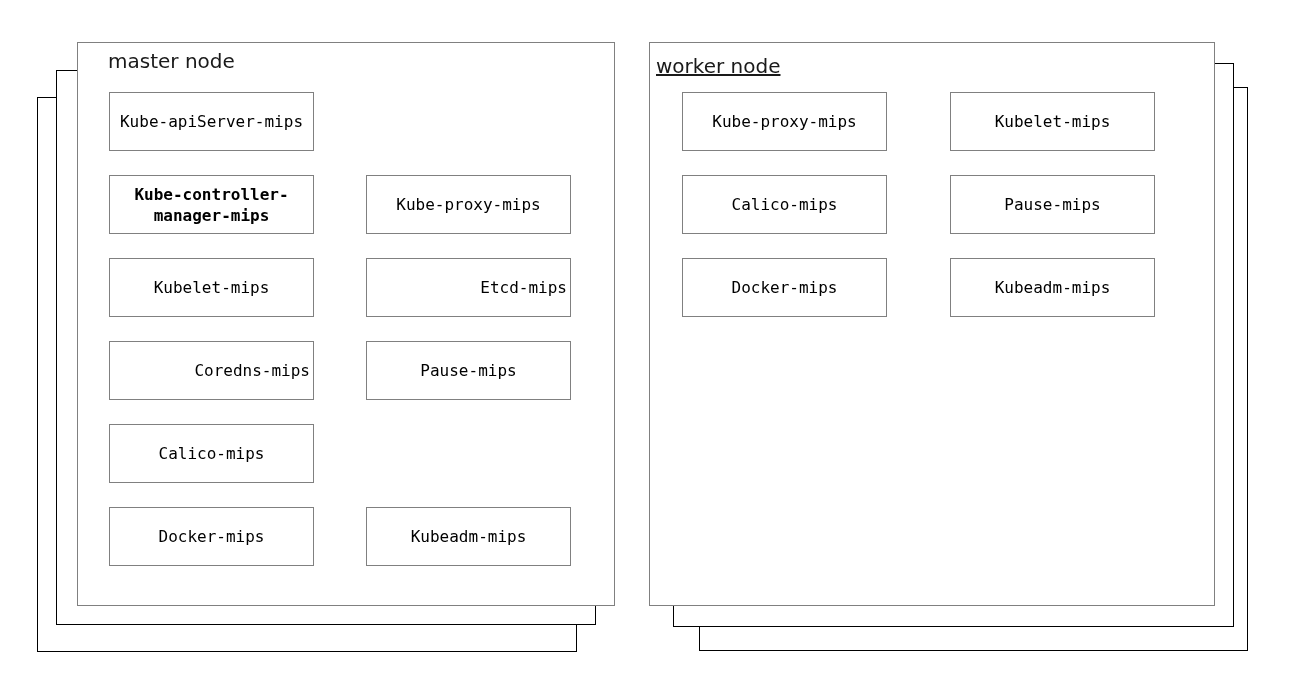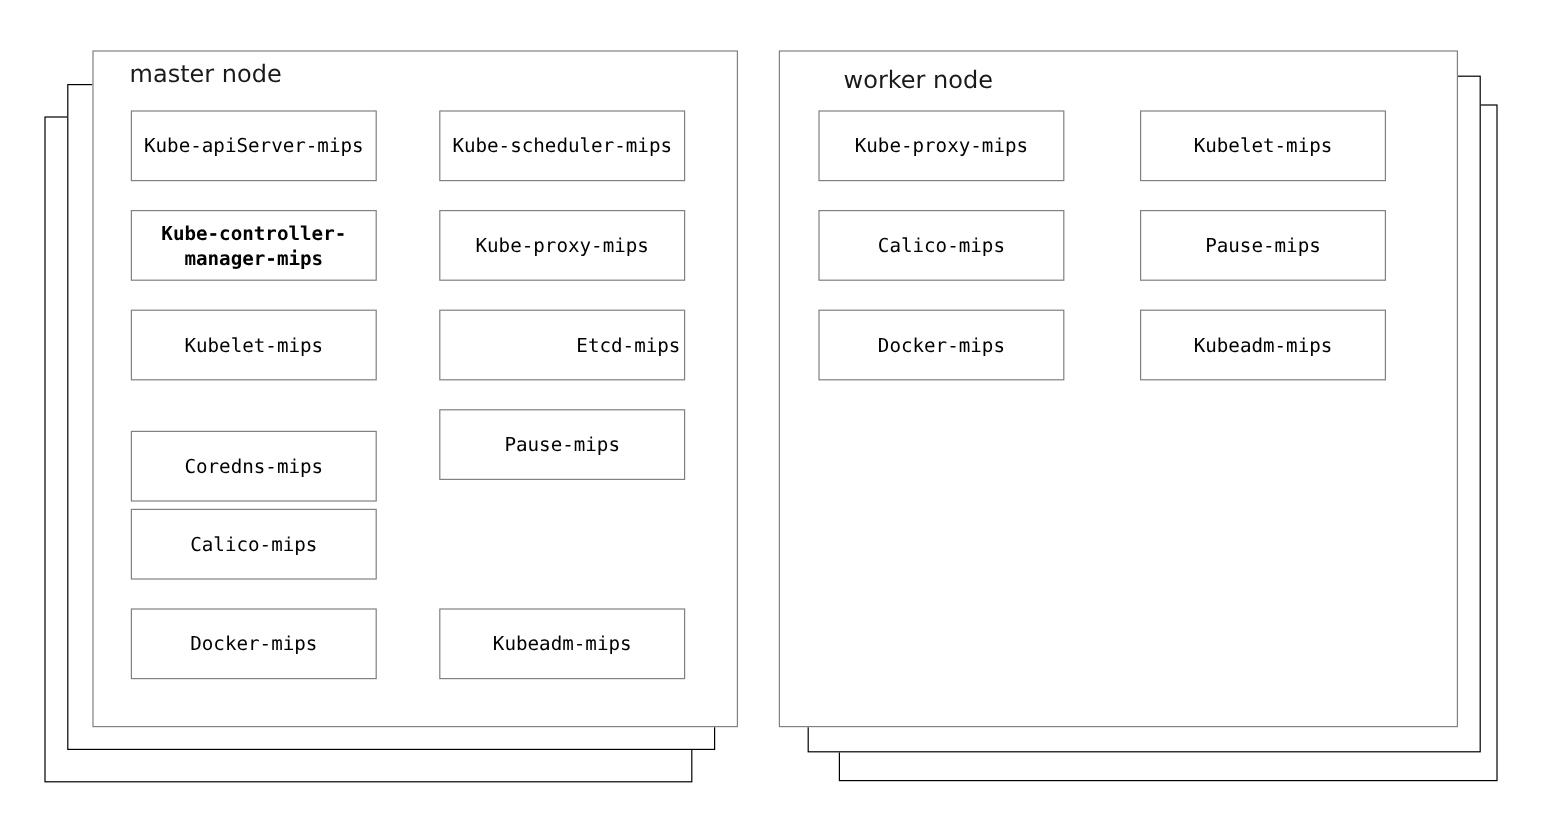--- a/index.html
+++ b/index.html
@@ -73,54 +73,51 @@
 <body>
 
 <div id="canvas">
     <div class="stack-layer" style="left: 37px; top: 97px; width: 540px; height: 555px; z-index: 6;"></div>
     <div class="stack-layer" style="left: 56px; top: 70px; width: 540px; height: 555px; z-index: 8;"></div>
     <div class="stack-layer front" style="left: 77px; top: 42px; width: 538px; height: 564px; z-index: 20;"></div>
     <div class="panel-title" style="left: 108px; top: 51px; z-index: 30;">master node</div>
     <div class="component-box" style="left: 109px; top: 92px; width: 205px; height: 59px; z-index: 30; justify-content: center;">
       <span class="component-label">Kube-apiServer-mips</span>
     </div>
-    <div class="component-box" style="left: 366px; top: 92px; width: 205px; height: 59px; z-index: 30;">
-      <span class="component-label">Kube-scheduler-mips</span>
-    </div>
     <div class="component-box" style="left: 109px; top: 175px; width: 205px; height: 59px; z-index: 30; font-weight: bold;">
       <span class="component-label">Kube-controller-manager-mips</span>
     </div>
     <div class="component-box" style="left: 366px; top: 175px; width: 205px; height: 59px; z-index: 30;">
       <span class="component-label">Kube-proxy-mips</span>
     </div>
     <div class="component-box" style="left: 109px; top: 258px; width: 205px; height: 59px; z-index: 30;">
       <span class="component-label">Kubelet-mips</span>
     </div>
     <div class="component-box" style="left: 366px; top: 258px; width: 205px; height: 59px; z-index: 30; text-align: right;">
       <span class="component-label">Etcd-mips</span>
     </div>
-    <div class="component-box" style="left: 109px; top: 359px; width: 205px; height: 59px; z-index: 30;">
+    <div class="component-box" style="left: 109px; top: 341px; width: 205px; height: 59px; z-index: 30; text-align: right;">
       <span class="component-label">Coredns-mips</span>
     </div>
     <div class="component-box" style="left: 366px; top: 341px; width: 205px; height: 59px; z-index: 30;">
       <span class="component-label">Pause-mips</span>
     </div>
     <div class="component-box" style="left: 109px; top: 424px; width: 205px; height: 59px; z-index: 30;">
       <span class="component-label">Calico-mips</span>
     </div>
     <div class="component-box" style="left: 109px; top: 507px; width: 205px; height: 59px; z-index: 30;">
       <span class="component-label">Docker-mips</span>
     </div>
     <div class="component-box" style="left: 366px; top: 507px; width: 205px; height: 59px; z-index: 30;">
       <span class="component-label">Kubeadm-mips</span>
     </div>
     <div class="stack-layer" style="left: 699px; top: 87px; width: 549px; height: 564px; z-index: 6;"></div>
     <div class="stack-layer" style="left: 673px; top: 63px; width: 561px; height: 564px; z-index: 8;"></div>
     <div class="stack-layer front" style="left: 649px; top: 42px; width: 566px; height: 564px; z-index: 20;"></div>
-    <div class="panel-title" style="left: 703px; top: 56px; z-index: 30;">worker node</div>
+    <div class="panel-title" style="left: 656px; top: 56px; z-index: 30; text-decoration: underline;">worker node</div>
     <div class="component-box" style="left: 682px; top: 92px; width: 205px; height: 59px; z-index: 30;">
       <span class="component-label">Kube-proxy-mips</span>
     </div>
     <div class="component-box" style="left: 950px; top: 92px; width: 205px; height: 59px; z-index: 30;">
       <span class="component-label">Kubelet-mips</span>
     </div>
     <div class="component-box" style="left: 682px; top: 175px; width: 205px; height: 59px; z-index: 30;">
       <span class="component-label">Calico-mips</span>
     </div>
     <div class="component-box" style="left: 950px; top: 175px; width: 205px; height: 59px; z-index: 30;">

